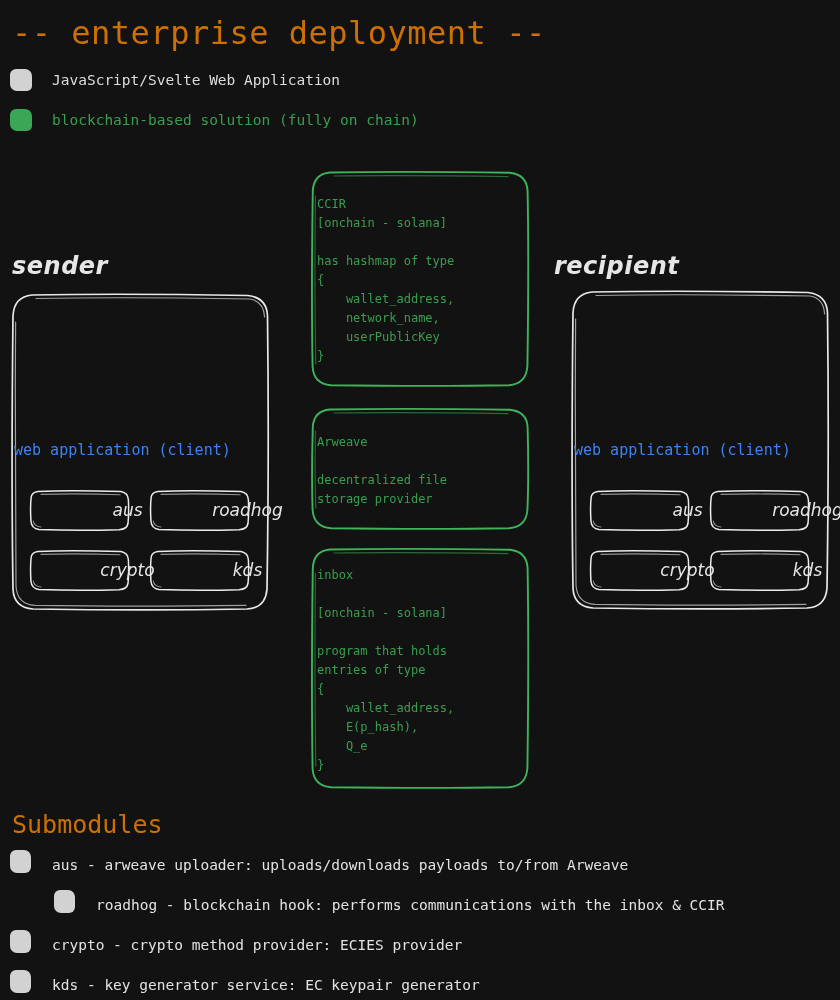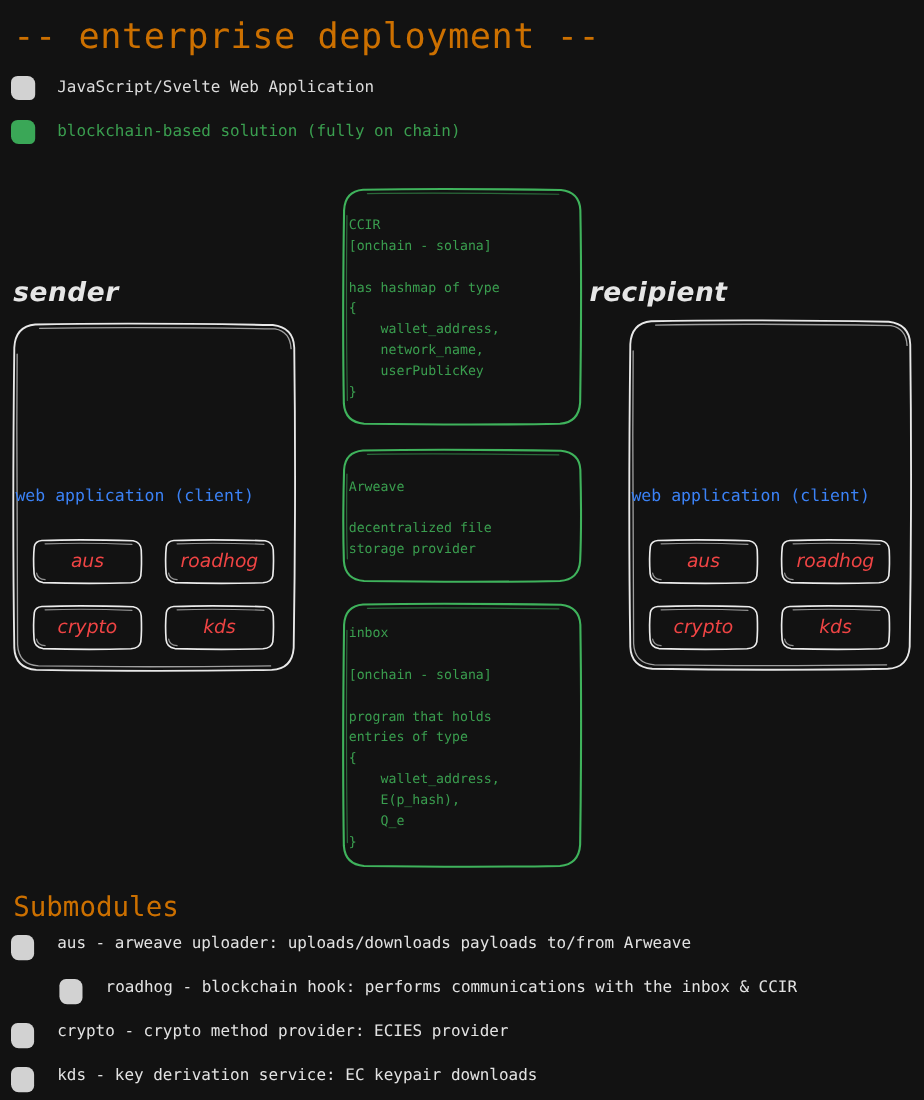--- a/index.html
+++ b/index.html
@@ -81,40 +81,41 @@
     position: absolute;
     font-family: "DejaVu Sans", sans-serif;
     font-size: 24px;
     font-style: italic;
     color: #e6e6e6;
     letter-spacing: 0.5px;
     white-space: pre;
     font-weight: bold;
   }
   #label-sender    { left: 12px; top: 252px; }
-  #label-recipient { left: 536px; top: 252px; }
+  #label-recipient { left: 554px; top: 252px; }
 
   
   .client-caption {
     position: absolute;
     font-family: "DejaVu Sans Mono", monospace;
     font-size: 15px;
     color: #3b82f6;
     white-space: pre;
   }
 
   
   .chip-label {
     position: absolute;
     font-family: "DejaVu Sans", sans-serif;
     font-style: italic;
     font-size: 17px;
-    color: #ef4444;
+    color: #e5e5e5;
     white-space: pre;
     text-align: center;
+    margin-left: 48px;
   }
 
   
   .code-block {
     position: absolute;
     font-family: "DejaVu Sans Mono", monospace;
     font-size: 12px;
     line-height: 19px;
     color: #3a9e4f;
     white-space: pre;
@@ -127,21 +128,21 @@
     top: 810px;
     font-size: 25px;
     color: #cc7000;
     font-family: "DejaVu Sans Mono", monospace;
     white-space: pre;
   }
   .sub-row {
     position: absolute;
     left: 10px;
     display: flex;
-    align-items: flex-start;
+    align-items: flex-end;
     white-space: pre;
   }
   .sub-row .swatch { width: 21px; height: 23px; border-radius: 6px 7px 6px 7px; }
   .sub-label {
     margin-left: 21px;
     font-size: 14.5px;
     color: #e2e2e2;
     font-family: "DejaVu Sans Mono", monospace;
   }
 </style>
@@ -325,16 +326,16 @@
   <div class="sub-row" style="top:890px;padding-left:44px;">
     <span class="swatch gray"></span>
     <span class="sub-label">roadhog - blockchain hook: performs communications with the inbox &amp; CCIR</span>
   </div>
   <div class="sub-row" style="top:930px;">
     <span class="swatch gray"></span>
     <span class="sub-label">crypto - crypto method provider: ECIES provider</span>
   </div>
   <div class="sub-row" style="top:970px;">
     <span class="swatch gray"></span>
-    <span class="sub-label">kds - key derivation service: EC keypair downloads</span>
+    <span class="sub-label">kds - key generator service: EC keypair generator</span>
   </div>
 
 </div>
 
 </body></html>

